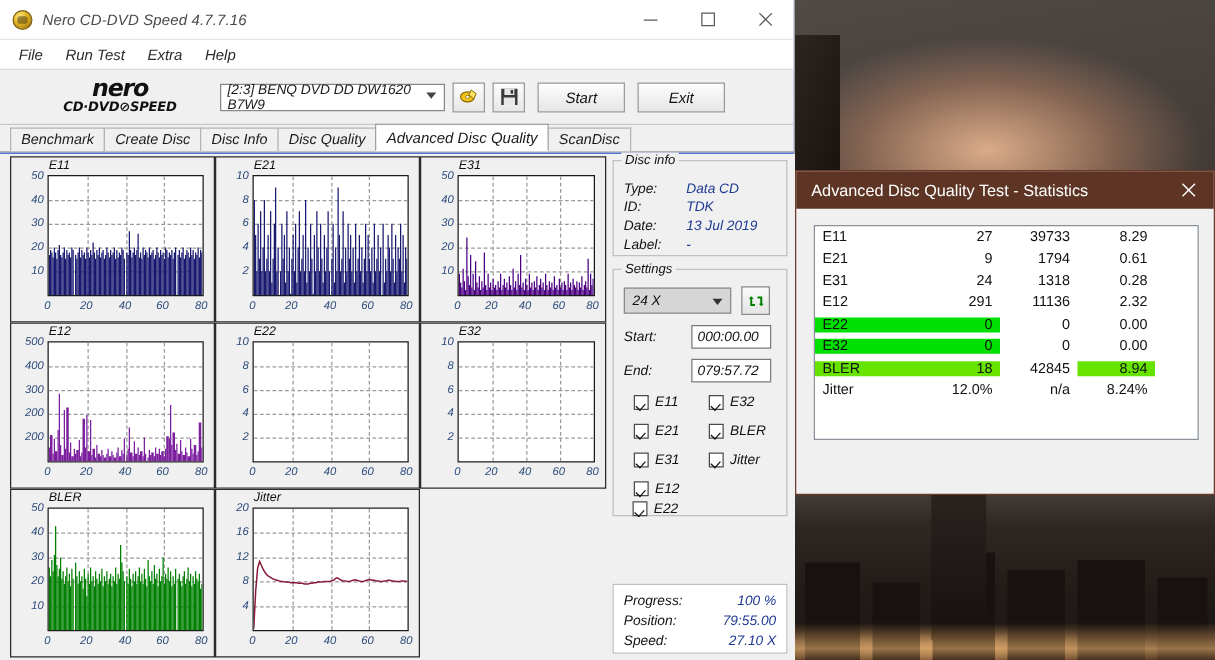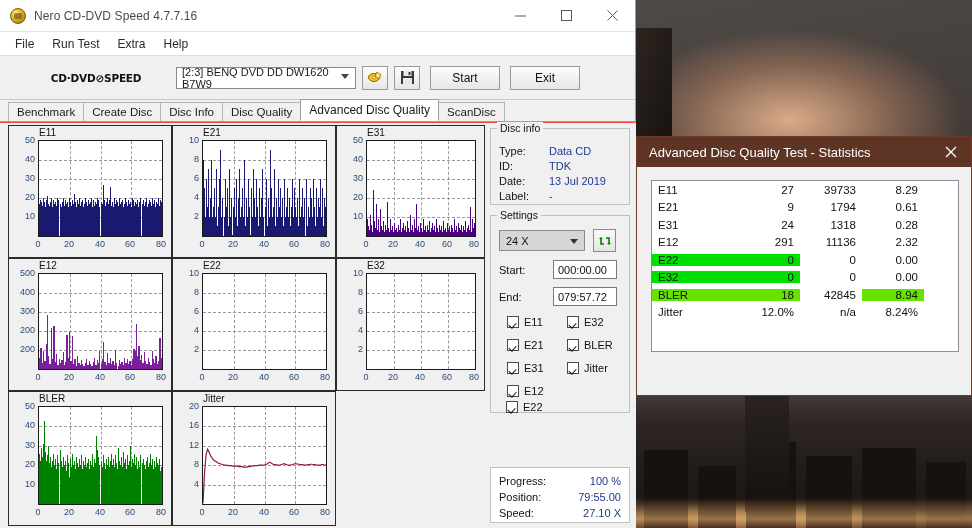--- a/index.html
+++ b/index.html
@@ -32,21 +32,21 @@
   .wp-b { position: absolute; background: #171210; }
   .wp-lights { position: absolute; left: 0; top: 498px; width: 972px; height: 30px;
     background: linear-gradient(180deg, rgba(255,175,95,0.0) 0%, rgba(255,180,100,0.30) 35%, rgba(255,195,120,0.55) 70%, rgba(140,90,50,0.4) 100%);
   }
   .wp-tower { position: absolute; left: 745px; top: 392px; width: 44px; height: 120px; background: linear-gradient(180deg, #2a2320, #15100e); }
   .wp-left-b { position: absolute; left: 636px; top: 28px; width: 36px; height: 110px; background: linear-gradient(110deg, #2c2520, #191310); }
 
   
   #app {
     position: absolute; left: 0; top: 0; width: 636px; height: 528px;
-    background: #ef4444; border: 1px solid #9e9e9e; border-top: none; border-left: none;
+    background: #1d4ed8; border: 1px solid #9e9e9e; border-top: none; border-left: none; font-style: italic;
   }
   .titlebar { height: 32px; background: #ffffff; display: flex; align-items: center;
     border-bottom: 1px solid #e4e4e4; }
   .tb-icon { width: 16px; height: 16px; margin: 0 8px 0 10px; border-radius: 50%;
     background: radial-gradient(circle at 35% 30%, #fde97a 0%, #e0b020 45%, #8a6a10 100%);
     border: 1px solid #7a5d10; position: relative; }
   .tb-icon::after { content:""; position:absolute; left:3px; top:4px; width:8px; height:6px;
     background:#4a3c10; border-radius:2px; opacity:.55; }
   .tb-title { font-size: 12px; color: #4a4a4a; flex: 1; letter-spacing: .1px; }
   .tb-btns { display: flex; height: 32px; }
@@ -213,20 +213,21 @@
 
     <div class="menubar">
       <div class="menu-item">File</div>
       <div class="menu-item">Run Test</div>
       <div class="menu-item">Extra</div>
       <div class="menu-item">Help</div>
     </div>
 
     <div class="brandbar">
       <div class="logo">
+        <div class="l1">nero</div>
         <div class="l2">CD·DVD⊘SPEED</div>
       </div>
       <div class="drive-select">
         <span>[2:3]   BENQ DVD DD DW1620 B7W9</span>
         <span class="chev"></span>
       </div>
       <div class="sq-btn">
         <svg width="16" height="15" viewBox="0 0 16 15">
           <ellipse cx="7" cy="7.5" rx="5.5" ry="4" fill="#f2c417" stroke="#8a6a00" stroke-width="1"></ellipse>
           <ellipse cx="7" cy="7.5" rx="1.6" ry="1.2" fill="#fff" stroke="#8a6a00" stroke-width=".6"></ellipse>

